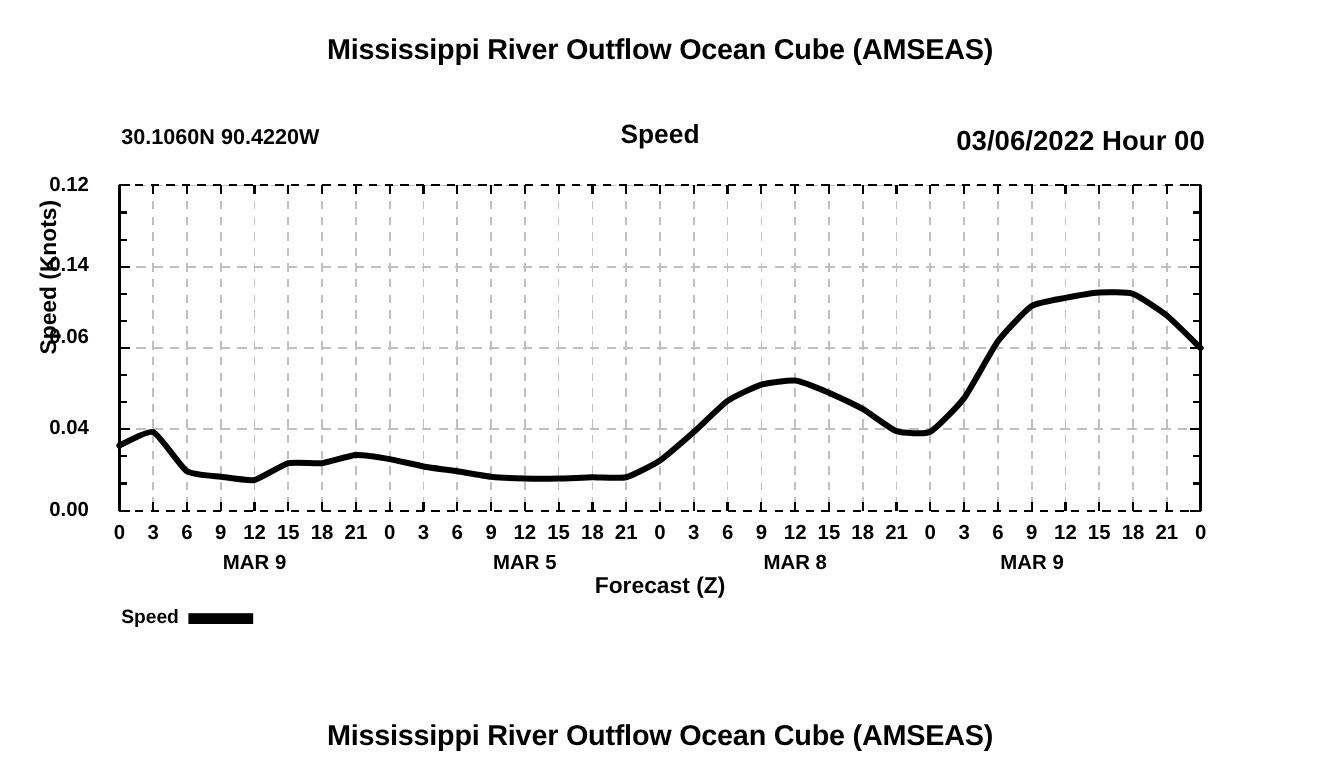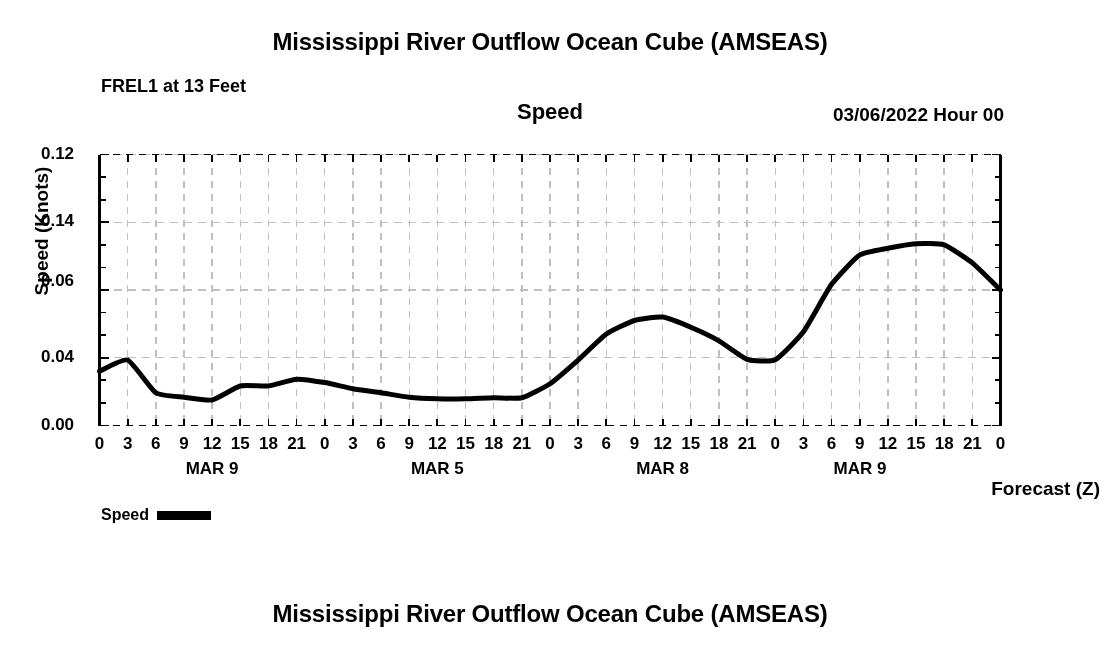--- a/index.html
+++ b/index.html
@@ -63,21 +63,21 @@
     top: 99px;
     width: 1100px;
     text-align: center;
     font-size: 22px;
     font-weight: bold;
   }
   .hdr-date {
     position: absolute;
     right: 96px;
     top: 104px;
-    font-size: 19px;
+    font-size: 23px;
     font-weight: bold;
     white-space: nowrap;
   }
   #plotwrap {
     position: absolute;
     left: 0;
     top: 0;
     width: 1100px;
     height: 650px;
   }
@@ -97,21 +97,21 @@
     font-weight: bold;
     transform: rotate(-90deg);
     transform-origin: center center;
     white-space: nowrap;
   }
   .xlabel {
     position: absolute;
     left: 0;
     top: 478px;
     width: 1100px;
-    text-align: right;
+    text-align: center;
     font-size: 19px;
     font-weight: bold;
   }
   .ytick-label {
     position: absolute;
     font-size: 17px;
     font-weight: bold;
     text-align: center;
     width: 60px;
     white-space: nowrap;
@@ -150,21 +150,21 @@
     background: #000000;
   }
 </style>
 </head>
 <body>
 
 <div id="page">
 
   <div class="title-top">Mississippi River Outflow Ocean Cube (AMSEAS)</div>
 
-  <div class="hdr-station">FREL1 at 13 Feet</div>
+  <div class="hdr-coords">30.1060N  90.4220W</div>
   <div class="hdr-varname">Speed</div>
   <div class="hdr-date">03/06/2022 Hour 00</div>
 
   <div id="plotwrap">
     <svg class="chart" width="1100" height="650">
       <g id="grid-layer">
           <line x1="127.65625" y1="154.5" x2="127.65625" y2="425.5" stroke="#c0c0c0" stroke-width="1.4" stroke-dasharray="7,6" shape-rendering="crispEdges"></line>
           <line x1="155.8125" y1="154.5" x2="155.8125" y2="425.5" stroke="#c0c0c0" stroke-width="1.4" stroke-dasharray="7,6" shape-rendering="crispEdges"></line>
           <line x1="183.96875" y1="154.5" x2="183.96875" y2="425.5" stroke="#c0c0c0" stroke-width="1.4" stroke-dasharray="7,6" shape-rendering="crispEdges"></line>
           <line x1="212.125" y1="154.5" x2="212.125" y2="425.5" stroke="#c0c0c0" stroke-width="1.4" stroke-dasharray="7,6" shape-rendering="crispEdges"></line>

